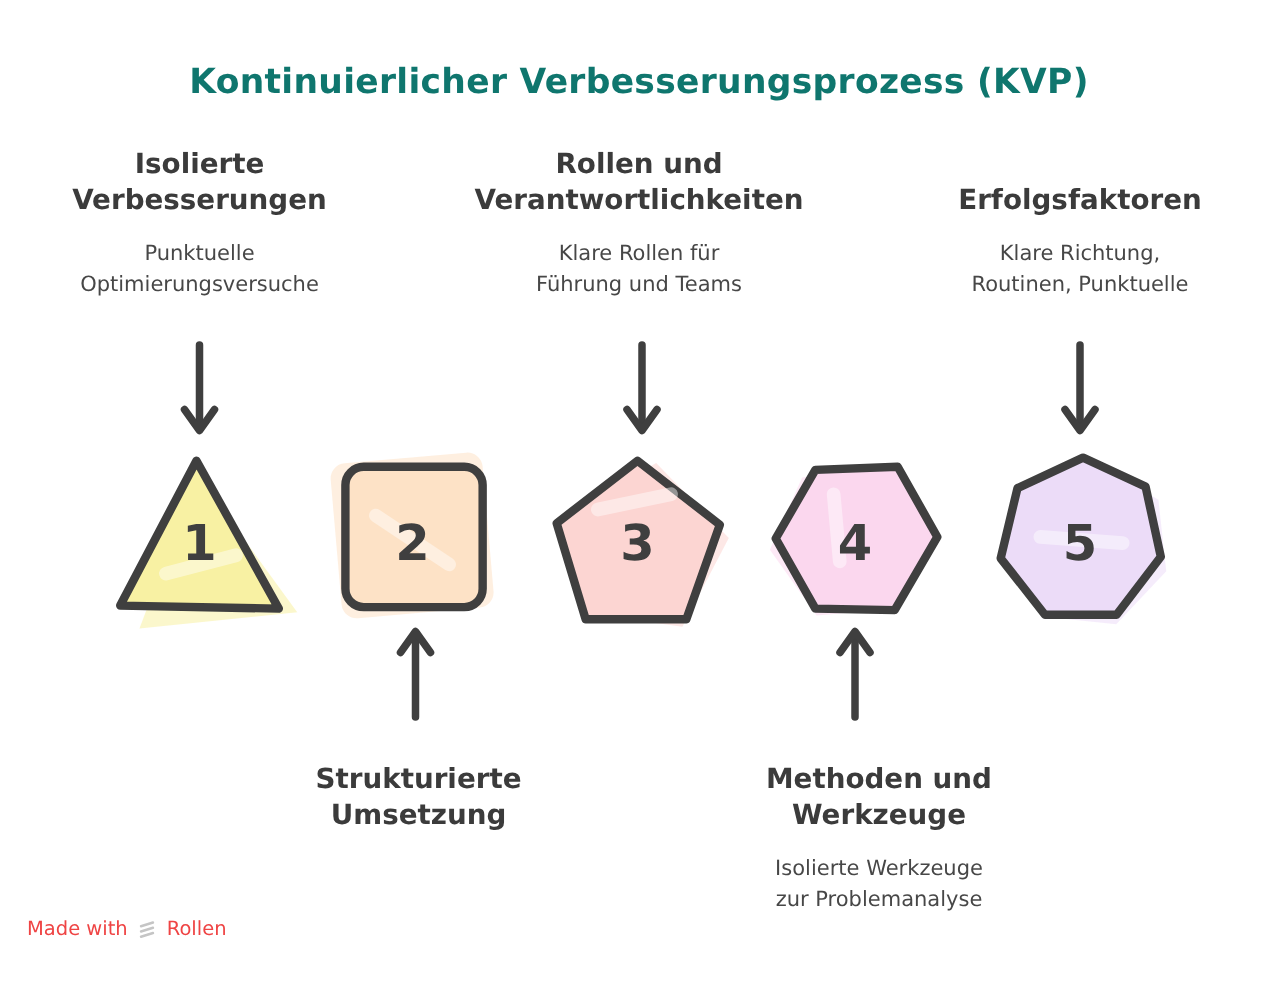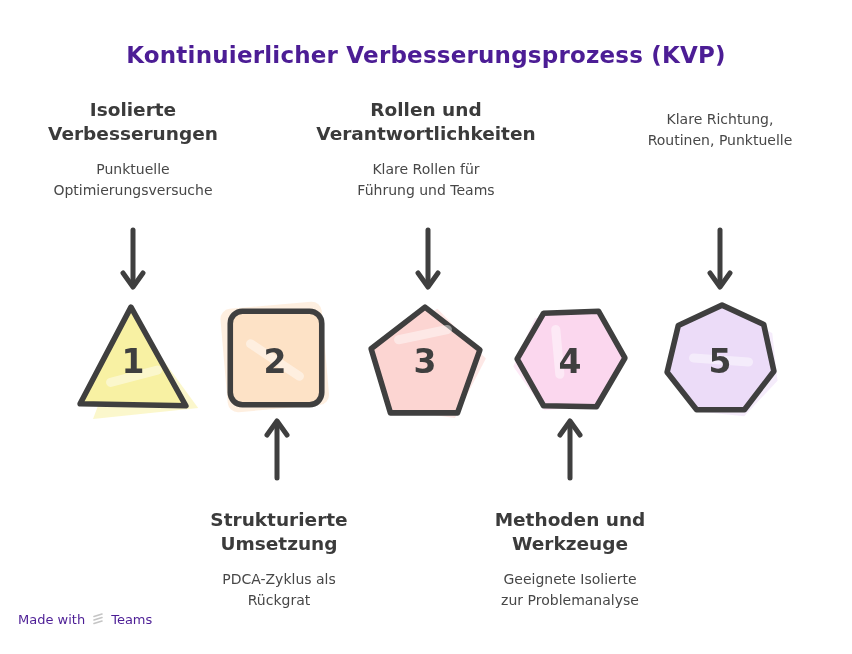--- a/index.html
+++ b/index.html
@@ -2,57 +2,57 @@
 <html><head>
 <meta charset="utf-8">
 <style>
   html,body{margin:0;padding:0;background:#ffffff;}
   .canvas{
     position:relative;width:852px;height:654px;background:#ffffff;overflow:hidden;
     font-family:"DejaVu Sans","Liberation Sans",sans-serif;color:#3f3f3f;
   }
   .title{
     position:absolute;top:42px;left:0;width:852px;margin:0;
-    text-align:center;font-size:23px;font-weight:700;letter-spacing:.2px;color:#4c1d95;
+    text-align:center;font-size:23px;font-weight:700;letter-spacing:.2px;color:#0f766e;
   }
   .label-col{position:absolute;width:260px;text-align:center;}
   .label-col .heading{
     min-height:50px;display:flex;flex-direction:column;justify-content:flex-end;
     font-size:18.5px;font-weight:700;line-height:1.3;color:#3b3b3b;white-space:pre-line;
   }
   .label-col .subtext{
     margin-top:13px;font-size:14px;font-weight:500;line-height:1.5;color:#474747;white-space:pre-line;
   }
   .col1{top:96px;left:3px;}
   .col2{top:96px;left:296px;}
   .col3{top:96px;left:590px;}
   .col4{top:506px;left:149px;}
-  .col5{top:506px;left:440px;}
+  .col5{top:506px;left:456px;}
 
   .arrow{position:absolute;width:26px;height:70px;}
   .arrow line,.arrow polyline{stroke:#3f3f3f;stroke-width:5;fill:none;stroke-linecap:round;stroke-linejoin:round;}
   .a1{top:226px;left:120px;}
   .a2{top:226px;left:415px;}
   .a3{top:226px;left:707px;}
   .u1{top:412px;left:264px;}
   .u2{top:412px;left:557px;}
 
   .shape{position:absolute;width:122px;height:122px;top:299px;}
   .s1{left:72px;} .s2{left:214px;} .s3{left:364px;} .s4{left:509px;} .s5{left:659px;}
   .shape svg{position:absolute;inset:0;width:122px;height:122px;overflow:visible;}
   .shape .wash{opacity:.55;stroke:none;}
   .shape .body{stroke:#3f3f3f;stroke-width:5.5;stroke-linejoin:round;}
   .shape .streak{stroke:#ffffff;stroke-width:9;opacity:.45;fill:none;stroke-linecap:round;}
   .shape .num{
     position:absolute;inset:0;display:flex;align-items:center;justify-content:center;
     font-size:33px;font-weight:700;color:#3f3f3f;padding-top:2px;
   }
   .footer{
-    position:absolute;left:18px;top:612px;display:flex;align-items:flex-start;gap:6px;
-    font-size:13px;color:#4c1d95;font-weight:500;
+    position:absolute;left:18px;top:612px;display:flex;align-items:flex-end;gap:6px;
+    font-size:13px;color:#ef4444;font-weight:500;
   }
   .footer svg{display:block;}
   .footer svg path{stroke:#c5c5c5;stroke-width:1.6;fill:none;stroke-linecap:round;}
 </style>
 </head>
 <body>
 
 <div class="canvas">
 
   <h1 class="title">Kontinuierlicher Verbesserungsprozess (KVP)</h1>
@@ -63,20 +63,21 @@
     <div class="subtext">Klare Rollen für
 Führung und Teams</div>
   </div>
   <div class="label-col col1">
     <div class="heading">Isolierte
 Verbesserungen</div>
     <div class="subtext">Punktuelle
 Optimierungsversuche</div>
   </div>
   <div class="label-col col3">
+    <div class="heading">Erfolgsfaktoren</div>
     <div class="subtext">Klare Richtung,
 Routinen, Punktuelle</div>
   </div>
 
   <svg class="arrow a1" viewBox="0 0 26 70">
     <line x1="13" y1="4" x2="13" y2="59"></line>
       <polyline points="3,47 13,61 23,47"></polyline>
   </svg>
   <svg class="arrow a2" viewBox="0 0 26 70">
     <line x1="13" y1="4" x2="13" y2="59"></line>
@@ -133,33 +134,31 @@
       <polyline points="3,23 13,9 23,23"></polyline>
   </svg>
   <svg class="arrow u2" viewBox="0 0 26 70">
     <line x1="13" y1="66" x2="13" y2="11"></line>
       <polyline points="3,23 13,9 23,23"></polyline>
   </svg>
 
   <div class="label-col col4">
     <div class="heading">Strukturierte
 Umsetzung</div>
-    <div class="subtext">PDCA-Zyklus als
-Rückgrat</div>
   </div>
   <div class="label-col col5">
     <div class="heading">Methoden und
 Werkzeuge</div>
-    <div class="subtext">Geeignete Isolierte
+    <div class="subtext">Isolierte Werkzeuge
 zur Problemanalyse</div>
   </div>
 
   <div class="footer">
     <span>Made with</span>
     <svg width="14" height="14" viewBox="0 0 14 14">
       <path d="M3,4.5 L11,2"></path>
       <path d="M3,8 L11,5.5"></path>
       <path d="M3,11.5 L11,9"></path>
     </svg>
-    <span>Teams</span>
+    <span>Rollen</span>
   </div>
 
 </div>
 
 </body></html>

